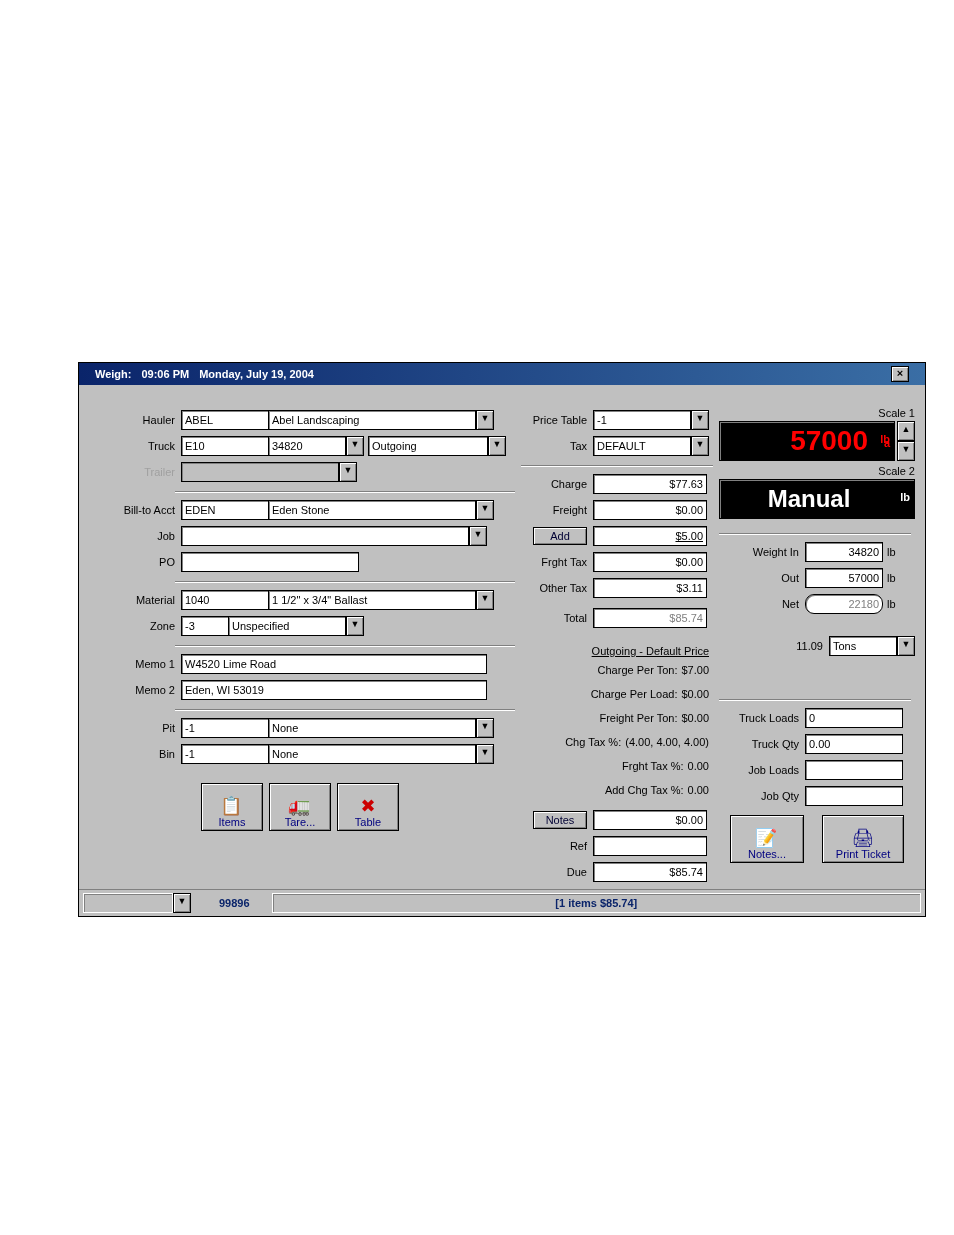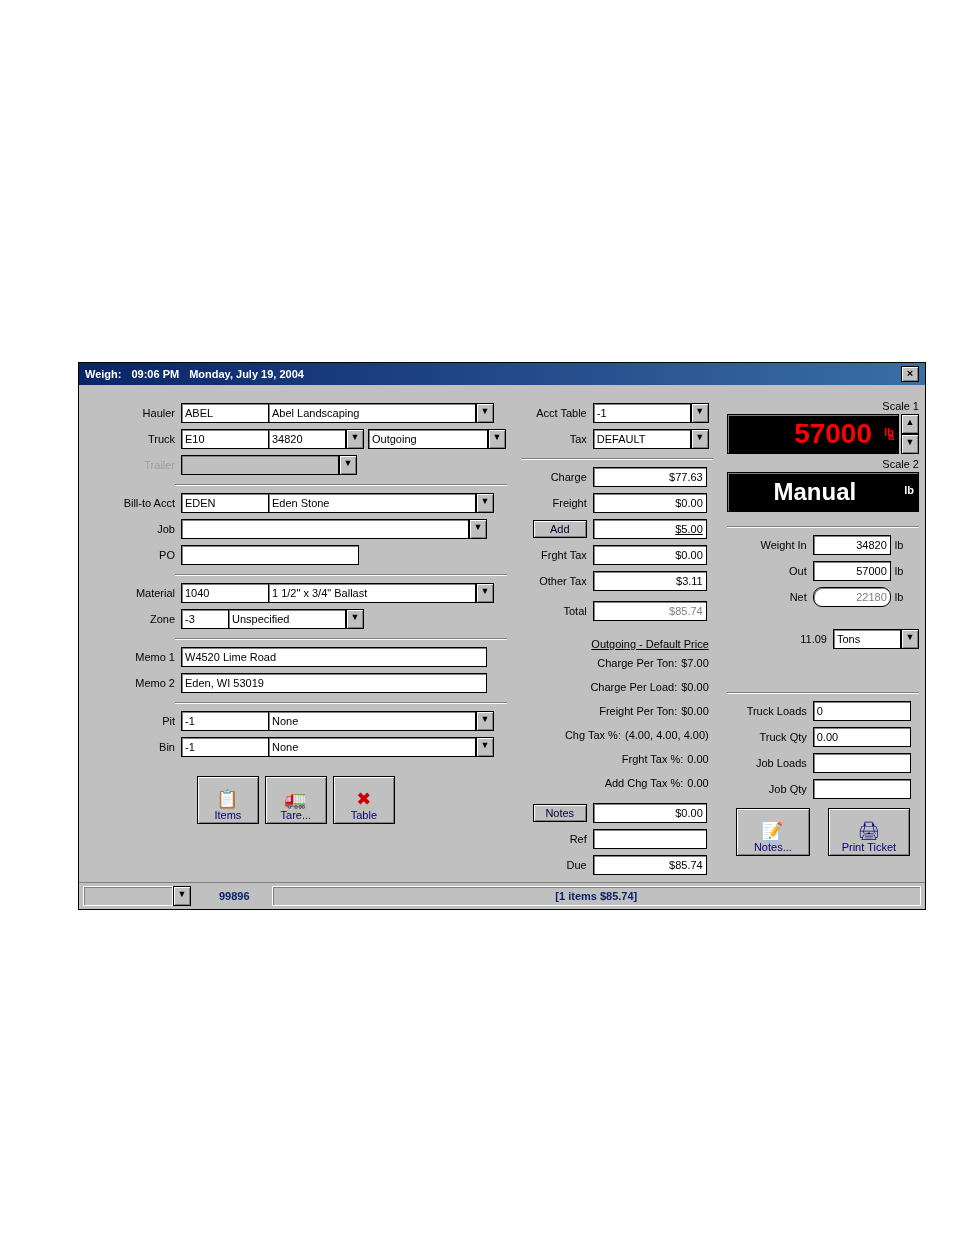--- a/index.html
+++ b/index.html
@@ -15,37 +15,37 @@
     margin: 362px 0 0 78px;
     width: 846px;
     background: #c0c0c0;
     border: 1px solid #000;
     box-shadow: inset 1px 1px 0 #fff, inset -1px -1px 0 #808080;
   }
   .titlebar {
     background: linear-gradient(to right, #0a246a, #3a6ea5);
     color: #fff;
     font-weight: 700;
-    padding: 3px 6px;
+    padding: 3px 16px;
     display: flex;
     align-items: center;
     gap: 10px;
   }
   .titlebar .close {
     margin-left: auto;
     width: 16px; height: 14px;
     background: #c0c0c0;
     border: 1px solid #000;
     box-shadow: inset 1px 1px 0 #fff, inset -1px -1px 0 #808080;
     color:#000; font-weight:700; text-align:center; line-height:12px; font-size:11px;
   }
   .client {
     display: flex;
-    gap: 14px;
-    padding: 15px 6px 4px 6px;
+    gap: 6px;
+    padding: 22px 6px 4px 6px;
     background: #c0c0c0;
   }
   .col { display:flex; flex-direction:column; }
   .left { width: 430px; }
   .mid  { width: 192px; }
   .right{ width: 196px; }
   .row { display:flex; align-items:center; margin: 2px 0; min-height:22px; }
   .lbl { width: 90px; text-align: right; padding-right: 6px; color:#000; }
   .lbl.mid { width: 66px; }
   .lbl.right { width: 80px; }
@@ -212,21 +212,21 @@
         </div>
         <div class="tbbtn">
           <span class="ic" style="color:#c00">✖</span>
           <span>Table</span>
         </div>
       </div>
     </div>
 
     <div class="col mid">
       <div class="row">
-        <span class="lbl mid">Acct Table</span>
+        <span class="lbl mid">Price Table</span>
         <input class="sunken" style="width: 90px;" value="-1">
         <div class="ddbtn">▼</div>
       </div>
       <div class="row">
         <span class="lbl mid">Tax</span>
         <input class="sunken" style="width: 90px;" value="DEFAULT">
         <div class="ddbtn">▼</div>
       </div>
       <div class="hr mid"></div>
 

